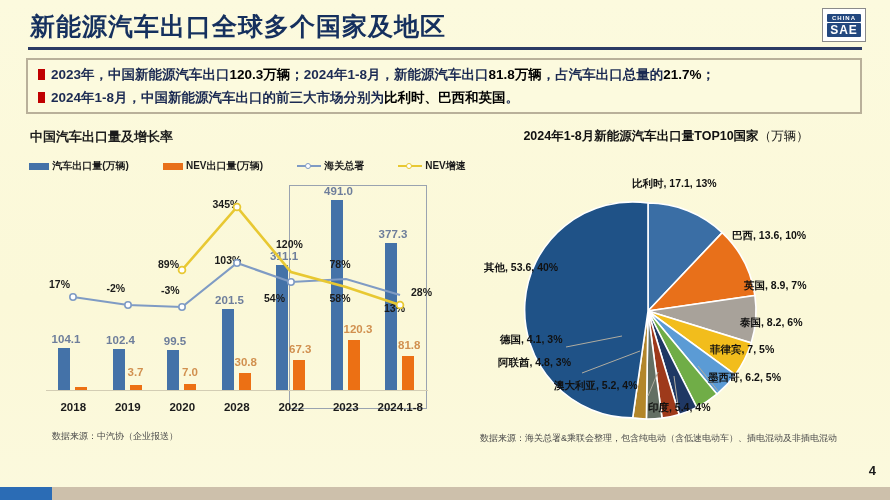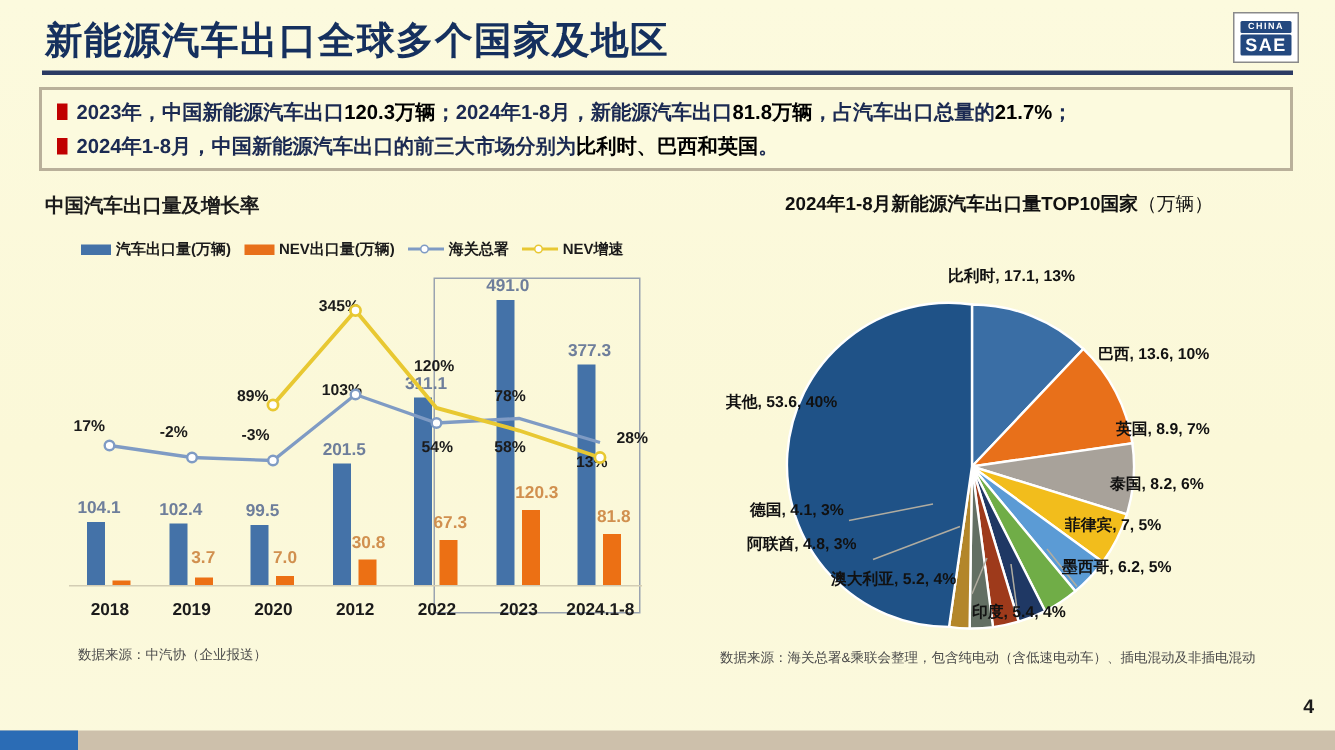--- a/index.html
+++ b/index.html
@@ -44,21 +44,21 @@
 
   
   .chart-left{position:absolute;left:30px;top:128px;width:410px;height:340px;}
   .chart-right{position:absolute;left:462px;top:128px;width:408px;height:340px;}
   .ct{text-align:left;font-size:13px;font-weight:bold;color:#1b1b1b;margin:0;}
   .ct-right{text-align:center;font-size:12.5px;font-weight:bold;color:#111;margin:0;}
   .ct-right .unit{font-weight:normal;}
 
   
   .legend{display:flex;justify-content:center;align-items:center;gap:9px;margin-top:13px;}
-  .lg{display:flex;align-items:center;gap:3px;font-size:10px;font-weight:bold;color:#1b1b1b;white-space:nowrap;}
+  .lg{display:flex;align-items:center;gap:3px;font-size:10px;font-weight:bold;color:#1b1b1b;white-space:nowrap;margin-left:25px;}
   .sw{width:20px;height:7px;display:inline-block;}
   .sw.blue{background:#4472a8;}
   .sw.orange{background:#e8701a;}
   .lnm{position:relative;width:24px;height:8px;display:inline-block;}
   .lnm .bar{position:absolute;top:3px;left:0;width:24px;height:2px;}
   .lnm .dot{position:absolute;top:1px;left:8px;width:6px;height:6px;border-radius:50%;background:#fff;box-sizing:border-box;}
 
   
   .plot{position:relative;width:400px;height:240px;margin:4px 0 0 4px;}
   .hlbox{position:absolute;left:255px;top:8px;width:136px;height:222px;border:1px solid #9aa3b0;}
@@ -171,21 +171,21 @@
           <div class="vlab blue" style="left:-2px;bottom:84px;width:44px">201.5</div>
           <div class="vlab org" style="left:25px;bottom:22px;width:34px;text-align:left">30.8</div>
           <div class="pctlab" style="left:5px;bottom:124px">103%</div>
           <div class="pctlab" style="left:3px;bottom:180px">345%</div>
         </div>
         <div class="grp" style="left:218px">
           <div class="bar-blue" style="height:125px"></div>
           <div class="bar-org" style="height:30px"></div>
           <div class="vlab blue" style="left:-2px;bottom:128px;width:44px">311.1</div>
           <div class="vlab org" style="left:25px;bottom:35px;width:34px;text-align:left">67.3</div>
-          <div class="pctlab" style="left:17px;bottom:86px">54%</div>
+          <div class="pctlab" style="left:0;bottom:86px">54%</div>
           <div class="pctlab" style="left:12px;bottom:140px">120%</div>
         </div>
         <div class="grp" style="left:272.5px">
           <div class="bar-blue" style="height:190px"></div>
           <div class="bar-org" style="height:50px"></div>
           <div class="vlab blue" style="left:-2px;bottom:193px;width:44px">491.0</div>
           <div class="vlab org" style="left:25px;bottom:55px;width:34px;text-align:left">120.3</div>
           <div class="pctlab" style="left:11px;bottom:86px">58%</div>
           <div class="pctlab" style="left:11px;bottom:120px">78%</div>
         </div>
@@ -215,21 +215,21 @@
           <circle cx="366" cy="128" r="3.4" fill="#fff" stroke="#e8c832" stroke-width="1.8"></circle>
         </g>
       </svg>
 
       <div class="axis"></div>
 
       <div class="xlabels">
         <div class="xl" style="left:0px">2018</div>
         <div class="xl" style="left:54.5px">2019</div>
         <div class="xl" style="left:109px">2020</div>
-        <div class="xl" style="left:163.5px">2012</div>
+        <div class="xl" style="left:163.5px">2028</div>
         <div class="xl" style="left:218px">2022</div>
         <div class="xl" style="left:272.5px">2023</div>
         <div class="xl" style="left:327px">2024.1-8</div>
       </div>
     </div>
 
     <div class="src">数据来源：中汽协（企业报送）</div>
   </div>
 
   <div class="chart-right">

